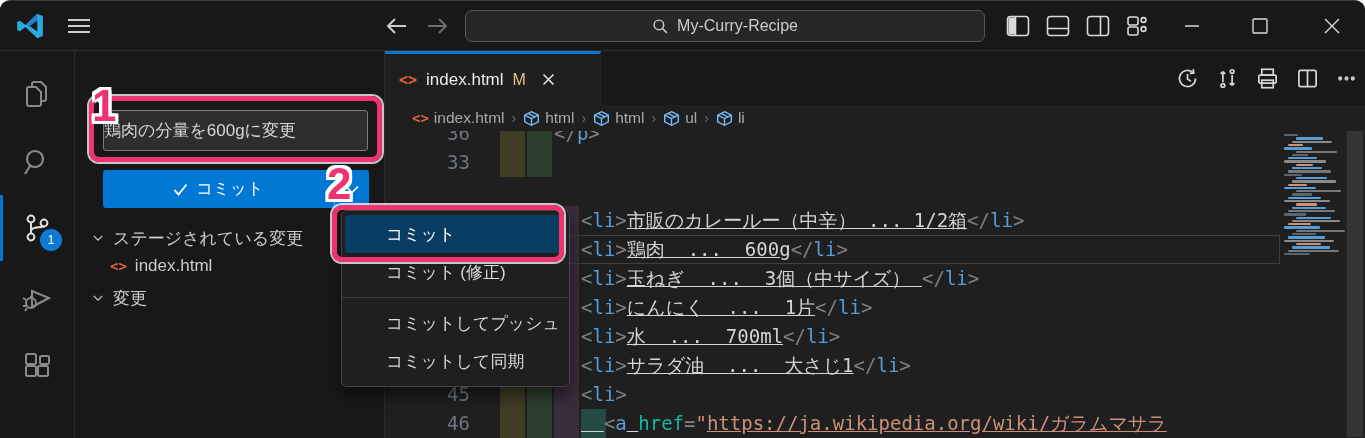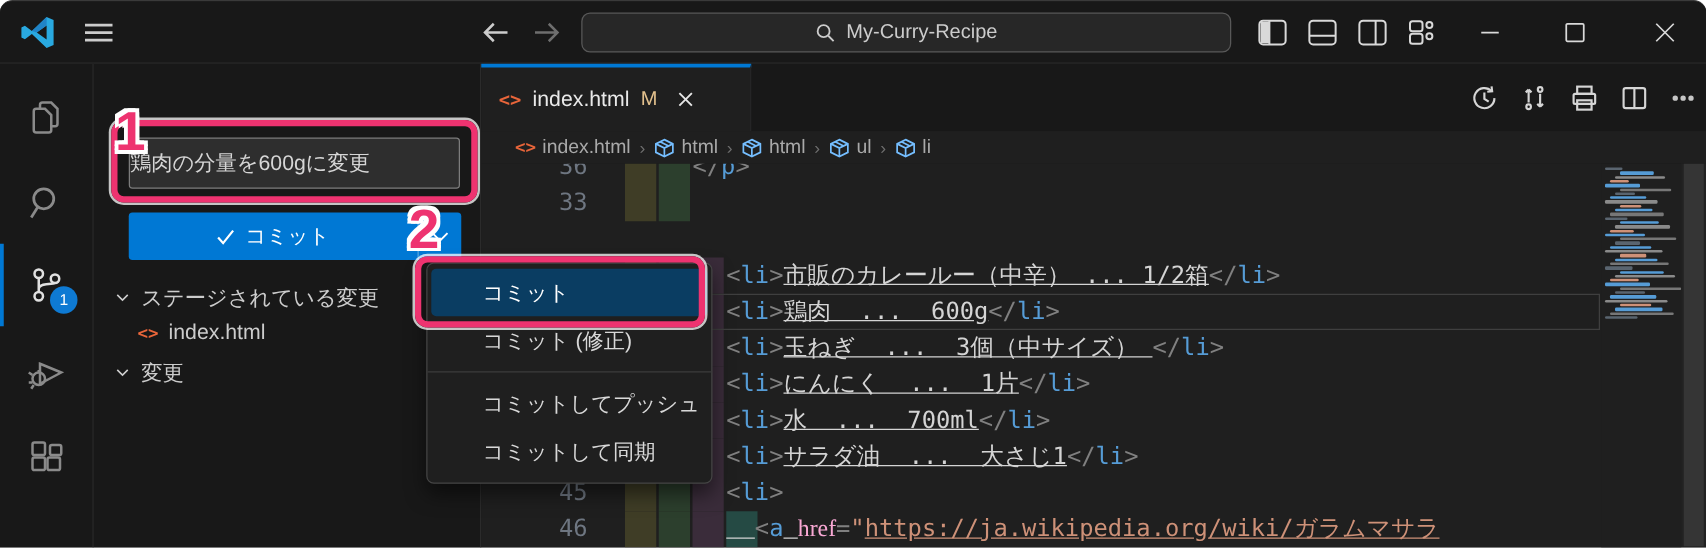--- a/index.html
+++ b/index.html
@@ -50,21 +50,21 @@
   .editor-actions{position:absolute;right:8px;top:0;height:54px;display:flex;align-items:center;gap:17px;}
   #breadcrumb{left:385px;top:104px;width:980px;height:26px;background:#1f1f1f;display:flex;align-items:center;
     gap:7px;padding-left:27px;color:#a9a9a9;font-size:15.5px;}
   .bc-sep{color:#6e6e6e;font-size:14px;}
   .bc-item{display:flex;align-items:center;gap:5px;}
   #code{left:385px;top:130px;width:960px;height:308px;background:#1f1f1f;overflow:hidden;}
   .code-row{position:absolute;left:0;width:960px;height:29px;font-family:"DejaVu Sans Mono",monospace;font-size:19px;line-height:29px;white-space:pre;}
   .lnum{position:absolute;left:25px;width:60px;text-align:right;color:#6e7681;}
   .band{position:absolute;top:0;height:29px;width:25px;}
   .ctext{position:absolute;top:0;}
-  .tk-p{color:#808080;} .tk-t{color:#569cd6;} .tk-x{color:#d4d4d4;text-decoration:underline;} .tk-a{color:#f9a8d4;font-family:Liberation Serif, serif;}
+  .tk-p{color:#808080;} .tk-t{color:#569cd6;} .tk-x{color:#d4d4d4;text-decoration:underline;} .tk-a{color:#14b8a6;}
   .tk-s{color:#ce9178;} .tk-u{color:#ce9178;text-decoration:underline;}
   .cur-line{position:absolute;left:112px;width:783px;height:29px;border:1px solid #3f3f3f;}
   #minimap{left:1281px;top:130px;width:64px;height:308px;background:#1f1f1f;}
   .mm-row{position:absolute;height:2.4px;border-radius:1px;}
   #scrollbar{left:1345px;top:130px;width:20px;height:308px;background:#222222;}
   #scroll-slider{position:absolute;left:2px;top:0;width:16px;height:306px;background:rgba(121,121,121,.22);}
 </style>
 </head>
 <body>
 

